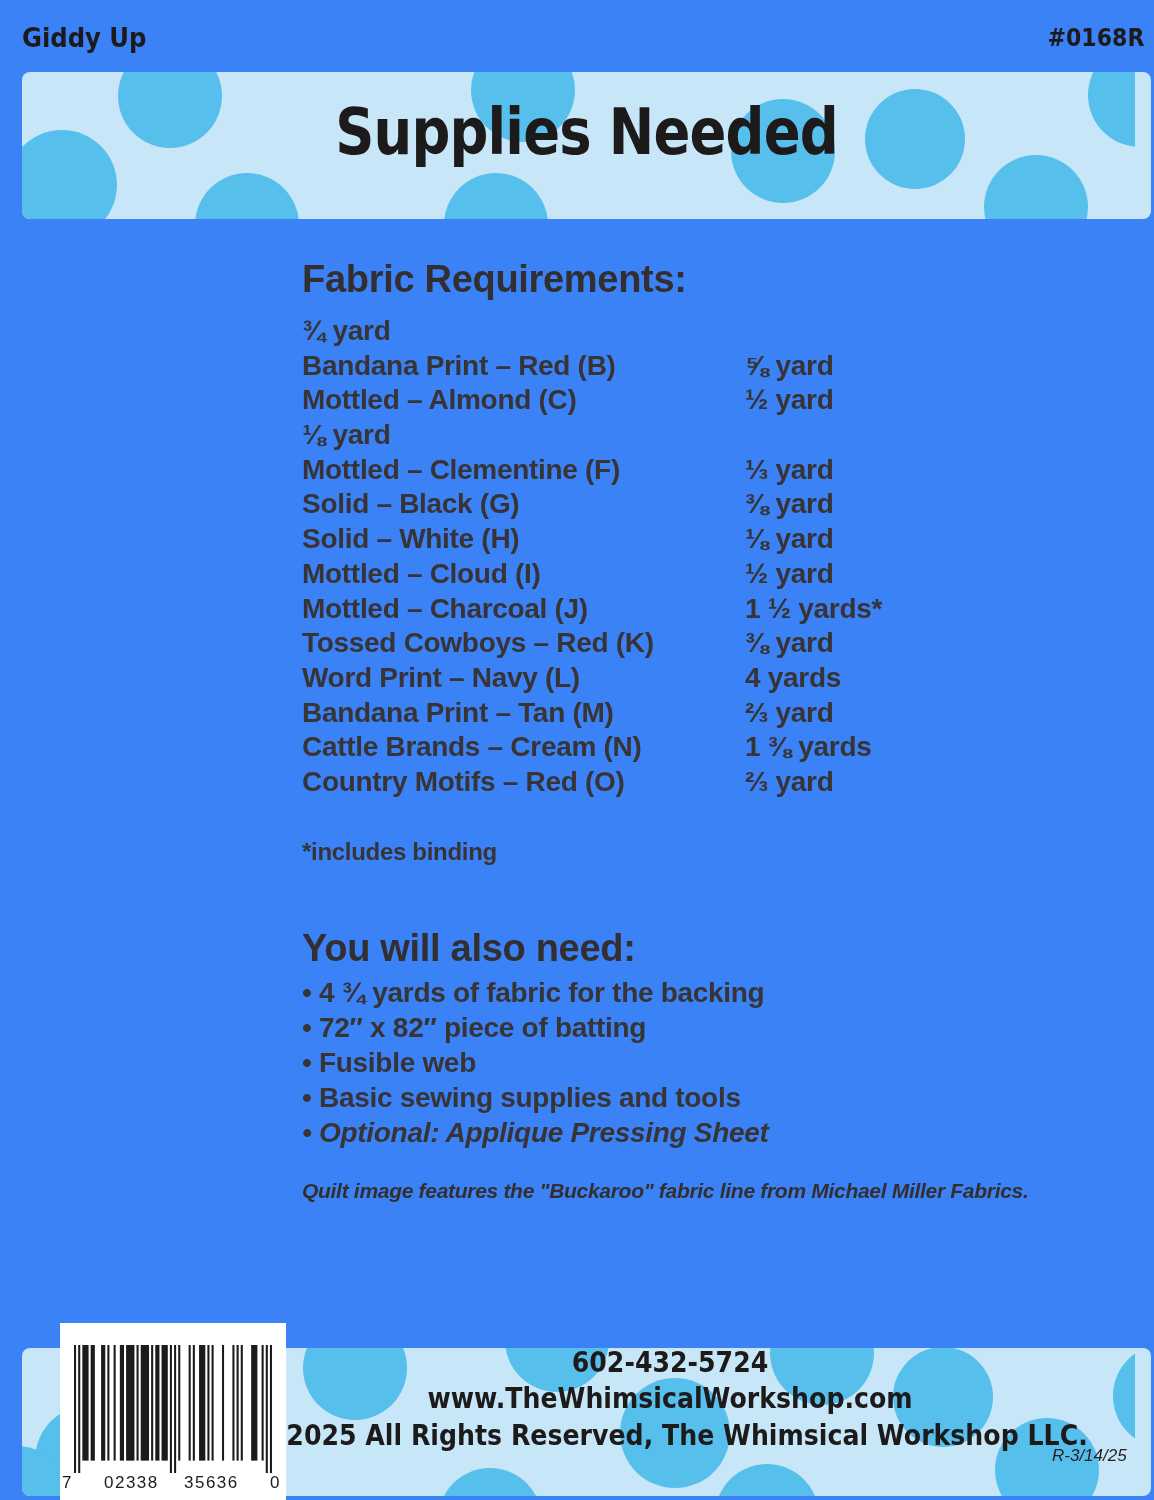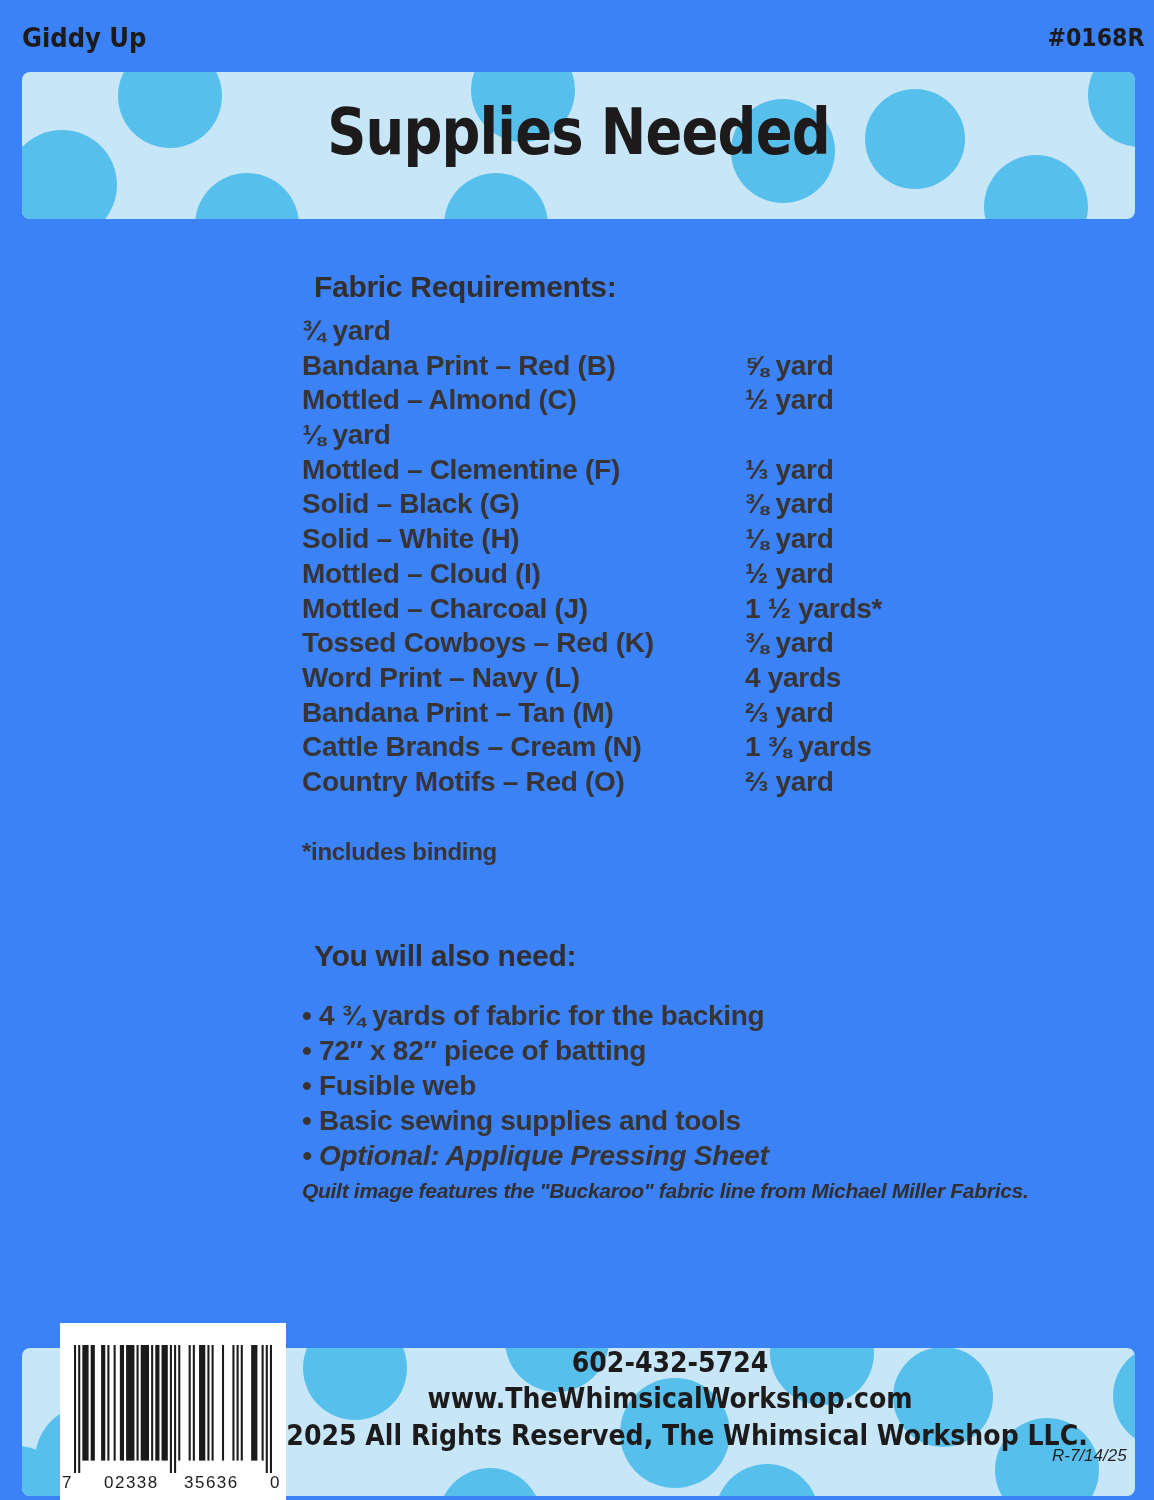--- a/index.html
+++ b/index.html
@@ -13,47 +13,47 @@
   .whims{
     font-family:"DejaVu Sans","Liberation Sans",sans-serif;
     font-weight:700;color:#1d1a1b;white-space:nowrap;
   }
   .pattern-name{position:absolute;left:22px;top:22px;font-size:27px;
     transform:scaleX(.9);transform-origin:left top;}
   .pattern-number{position:absolute;right:10px;top:24px;font-size:24px;
     transform:scaleX(.92);transform-origin:right top;}
   
   .banner{position:absolute;left:22px;width:1113px;background:#c7e7f8;
-    border-radius:8px;overflow:hidden;}
+    border-radius:8px;overflow:hidden;padding-left:16px;}
   .banner svg{position:absolute;left:0;top:0;}
   .banner .dot{fill:#57bfec;}
   .header-banner{top:72px;height:147px;}
   .footer-banner{top:1348px;height:148px;}
   .banner-title{
     position:absolute;left:0;right:0;top:28px;text-align:center;
     font-size:64px;line-height:1;letter-spacing:-1px;
     transform:scaleX(.85);transform-origin:center top;
   }
   
   .section-heading{
-    position:absolute;left:302px;margin:12px;
-    font-size:30px;font-weight:700;color:#332f30;letter-spacing:-.3px;
+    position:absolute;left:302px;margin:0;
+    font-size:38px;font-weight:700;color:#332f30;letter-spacing:-.3px;
     white-space:nowrap;
   }
   .fabric-heading{top:258px;}
   .fabric-rows{position:absolute;left:302px;top:314px;width:620px;}
   .frow{display:flex;height:34.7px;line-height:34.7px;
     font-size:28px;font-weight:700;letter-spacing:-.3px;white-space:nowrap;}
   .fname{width:443px;flex:none;}
   .famount{flex:none;}
   .footnote{position:absolute;left:302px;top:838px;
     font-size:24px;font-weight:700;letter-spacing:-.3px;}
   
   .also-heading{top:927px;}
-  .also-rows{position:absolute;left:302px;top:975px;width:720px;margin-top:23px;}
+  .also-rows{position:absolute;left:302px;top:975px;width:720px;}
   .arow{height:35px;line-height:35px;font-size:28px;font-weight:700;
     letter-spacing:-.3px;white-space:nowrap;}
   .arow::before{content:"\2022\00a0";}
   .arow.italic{font-style:italic;}
   .note{position:absolute;left:302px;top:1179px;width:700px;
     font-size:21px;font-weight:700;font-style:italic;color:#332f30;
     white-space:nowrap;letter-spacing:-.3px;}
   
   .footer-lines{position:absolute;left:200px;top:1344px;width:940px;
     text-align:center;line-height:36.4px;font-size:29px;z-index:2;}
@@ -180,21 +180,21 @@
       <circle class="dot" cx="68" cy="112" r="55"></circle>
       <circle class="dot" cx="-5" cy="150" r="52"></circle>
     </svg>
   </div>
 
   <div class="footer-lines whims">
     <div class="fl">602-432-5724</div>
     <div class="fl">www.TheWhimsicalWorkshop.com</div>
     <div class="fl">©2025 All Rights Reserved, The Whimsical Workshop LLC.</div>
   </div>
-  <div class="revision">R-7/14/25</div>
+  <div class="revision">R-3/14/25</div>
 
   <div class="barcode-box">
     <svg id="barcode-svg" width="198" height="128" viewBox="0 0 95 62" preserveAspectRatio="none">
         <rect x="0" y="0" width="1" height="62" fill="#1d1a1b"></rect>
         <rect x="2" y="0" width="1" height="62" fill="#1d1a1b"></rect>
         <rect x="4" y="0" width="3" height="56" fill="#1d1a1b"></rect>
         <rect x="8" y="0" width="2" height="56" fill="#1d1a1b"></rect>
         <rect x="13" y="0" width="2" height="56" fill="#1d1a1b"></rect>
         <rect x="16" y="0" width="1" height="56" fill="#1d1a1b"></rect>
         <rect x="19" y="0" width="1" height="56" fill="#1d1a1b"></rect>

